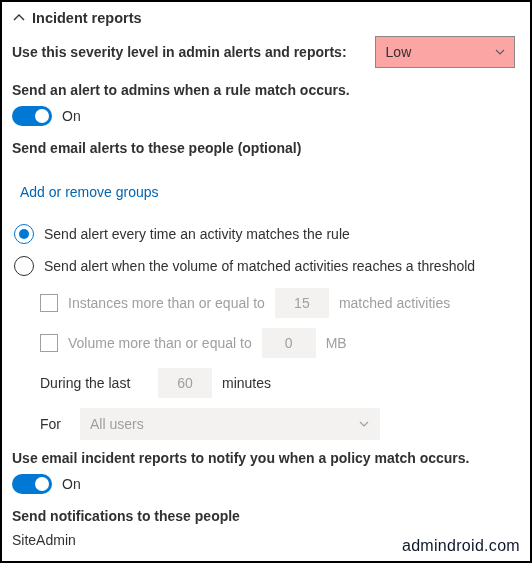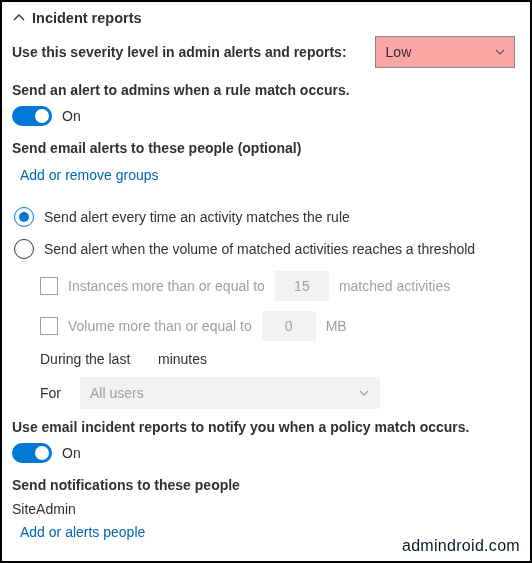--- a/index.html
+++ b/index.html
@@ -74,21 +74,21 @@
     height: 14px;
     background: #fff;
     border-radius: 50%;
     position: absolute;
     top: 3px;
     right: 3px;
   }
   .link {
     color: #0065b3;
     cursor: pointer;
-    margin: 3px 0 16px 8px;
+    margin: 20px 0 16px 8px;
     display: inline-block;
   }
   .radio-row {
     display: flex;
     align-items: center;
     gap: 10px;
     margin: 8px 0 12px 2px;
   }
   .radio {
     width: 20px;
@@ -228,20 +228,21 @@
       <span>matched activities</span>
     </div>
     <div class="sub-row">
       <div class="checkbox"></div>
       <span>Volume more than or equal to</span>
       <input class="numfield" disabled="" value="0" style="">
       <span>MB</span>
     </div>
     <div class="sub-row enabled">
       <span class="spacer-label">During the last</span>
+      <input class="numfield" disabled="" value="60" style="">
       <span>minutes</span>
     </div>
     <div class="sub-row enabled">
       <span class="spacer-label-short">For</span>
       <div class="dropdown-wide">
         <span>All users</span>
         <span class="caret">
           <svg width="12" height="12" viewBox="0 0 12 12">
               <path d="M2 4 L6 8 L10 4" fill="none" stroke="#a19f9d" stroke-width="1.2"></path>
             </svg>

